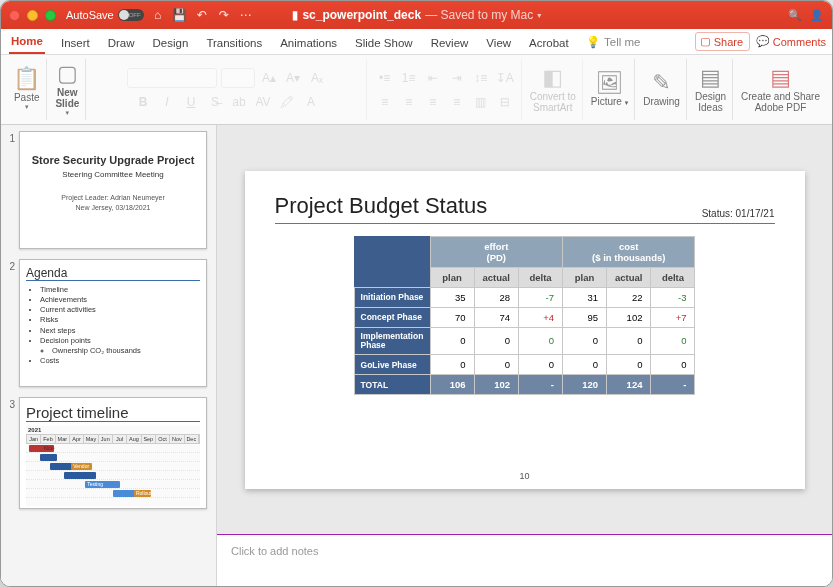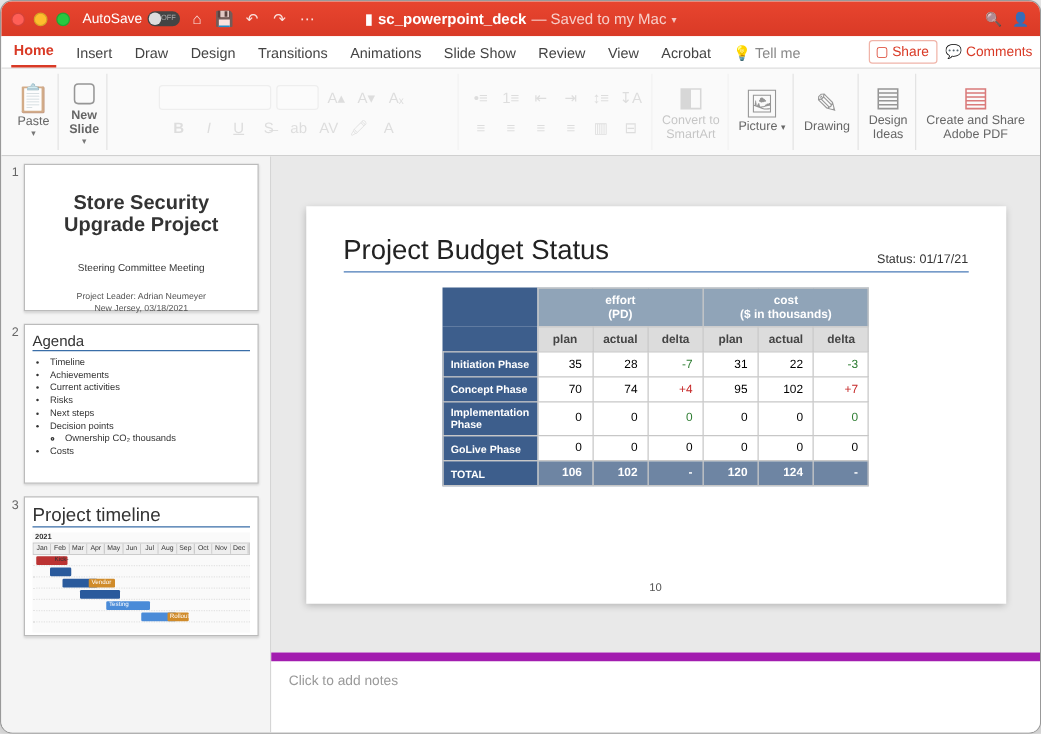--- a/index.html
+++ b/index.html
@@ -42,21 +42,21 @@
     .dim { opacity: 0.35; }
     .fontname { width: 90px; height: 20px; border: 1px solid #d8d8d8; border-radius: 3px; font-size: 10px; padding-left:4px; color:#aaa; background:#fff; }
     .fontsize { width: 34px; height: 20px; border: 1px solid #d8d8d8; border-radius: 3px; text-align:center; font-size:10px; color:#aaa; background:#fff; }
 
     
     .workspace { flex: 1; display: flex; overflow: hidden; background: #e9e9e9; }
     .thumbs { width: 216px; background: #f4f4f4; border-right: 1px solid #d5d5d5; overflow-y: auto; padding: 6px 4px; }
     .thumb-row { display: flex; gap: 4px; margin-bottom: 10px; }
     .thumb-num { font-size: 10px; color: #666; width: 10px; text-align:right; padding-top:2px; }
     .thumb { background: #fff; width: 188px; border: 1px solid #bbb; box-shadow: 0 1px 2px rgba(0,0,0,0.15); padding: 6px; font-size: 8px; color: #333; }
-    .thumb h1 { font-size: 16px; font-weight: 700; text-align: center; margin: 16px 0 20px; }
+    .thumb h1 { font-size: 11px; font-weight: 700; text-align: center; margin: 16px 0 4px; }
     .thumb .sub { text-align: center; font-size: 8px; margin-bottom: 14px; }
     .thumb .meta { text-align: center; font-size: 7px; color: #555; line-height: 1.4; margin-bottom: 12px; }
     .thumb .agenda-title { font-size: 12px; font-weight: 400; border-bottom: 1px solid #3a6ea8; margin-bottom: 4px; }
     .thumb ul { list-style: disc; padding-left: 14px; font-size: 7.5px; line-height: 1.35; }
     .thumb ul ul { list-style: circle; padding-left: 12px; }
     .thumb .tl-title { font-size: 15px; border-bottom: 1px solid #3a6ea8; margin-bottom: 4px; }
     .gantt-mini { width: 100%; height: 80px; background: #fafafa; overflow:hidden; position:relative; font-size:5px; }
     .gantt-months { display:flex; border:1px solid #ccc; }
     .gantt-months span { flex:1; text-align:center; border-right:1px solid #ccc; background:#eee; padding:1px 0; font-size:5.5px; }
     .gantt-row { height:9px; position:relative; border-bottom:1px dotted #e4e4e4; }
@@ -72,21 +72,21 @@
     table.budget th, table.budget td { border: 1px solid #c7c7c7; padding: 4px 8px; text-align: right; min-width: 44px; }
     table.budget th { background: #90a4b8; color: #fff; font-weight: 600; text-align: center; }
     table.budget .phase { background: #3d5e8c; color: #fff; text-align: left; font-weight: 600; font-size: 8.5px; padding: 4px 6px; width: 76px; }
     table.budget .sub-h { background: #dcdcdc; color: #444; font-weight: 600; text-align:center; }
     table.budget .total-row td, table.budget .total-row th { background: #6e85a3; color:#fff; font-weight:700; }
     table.budget .total-row .phase { background:#3d5e8c; }
     .neg { color: #c62828; }
     .pos { color: #2e7d32; }
     .page-num { position:absolute; bottom:8px; left:50%; transform:translateX(-50%); font-size:9px; color:#555; }
 
-    .notes { height: 64px; background: #fff; border-top: 7px solid #a21caf; padding: 10px 14px; font-size: 11px; color: #999; }
+    .notes { height: 52px; background: #fff; border-top: 1px solid #a21caf; padding: 10px 14px; font-size: 11px; color: #999; }
 
     
     .thumbs::-webkit-scrollbar { width: 10px; }
   </style>
 </head>
 <body>
 
 <div class="window">
 
   <div class="titlebar">

